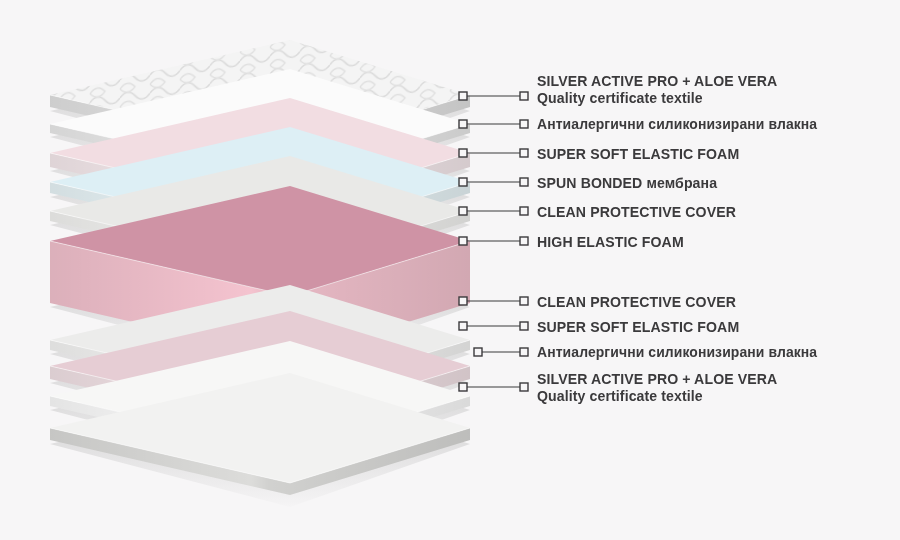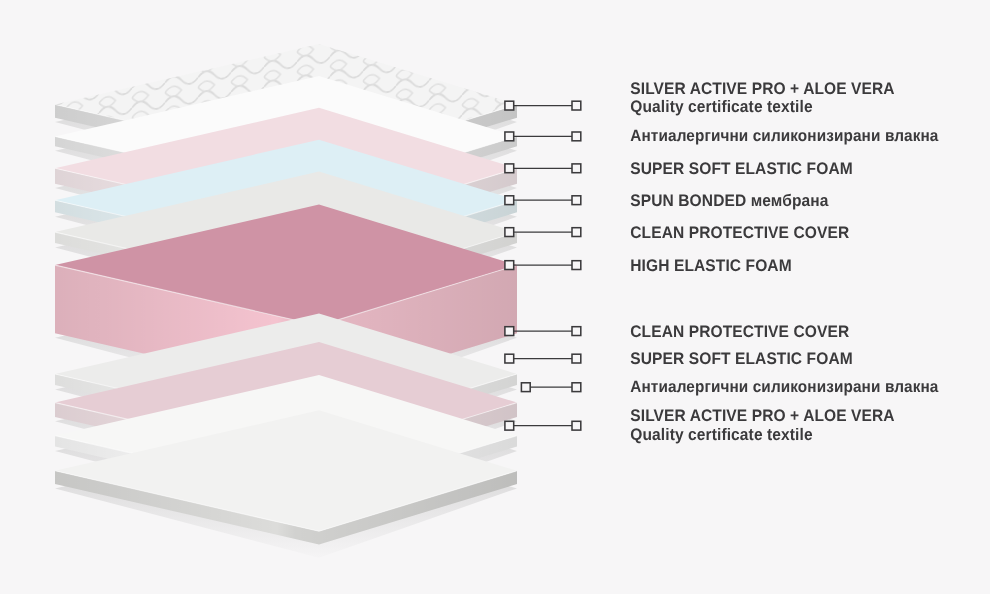--- a/index.html
+++ b/index.html
@@ -22,21 +22,20 @@
     width: 900px;
     height: 540px;
   }
   #labels {
     position: absolute;
     left: 0;
     top: 0;
     width: 714px;
     height: 540px;
     pointer-events: none;
-    margin-left: 36px;
   }
   .label {
     position: absolute;
     color: #3b3a3c;
     font-weight: bold;
     letter-spacing: 0.1px;
     white-space: nowrap;
     line-height: 1.12;
     font-size: 15.2px;
     transform: scaleX(0.93);

